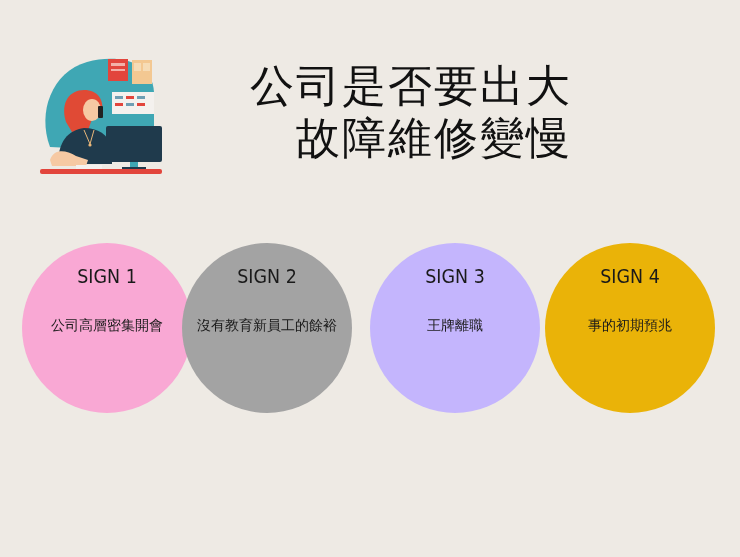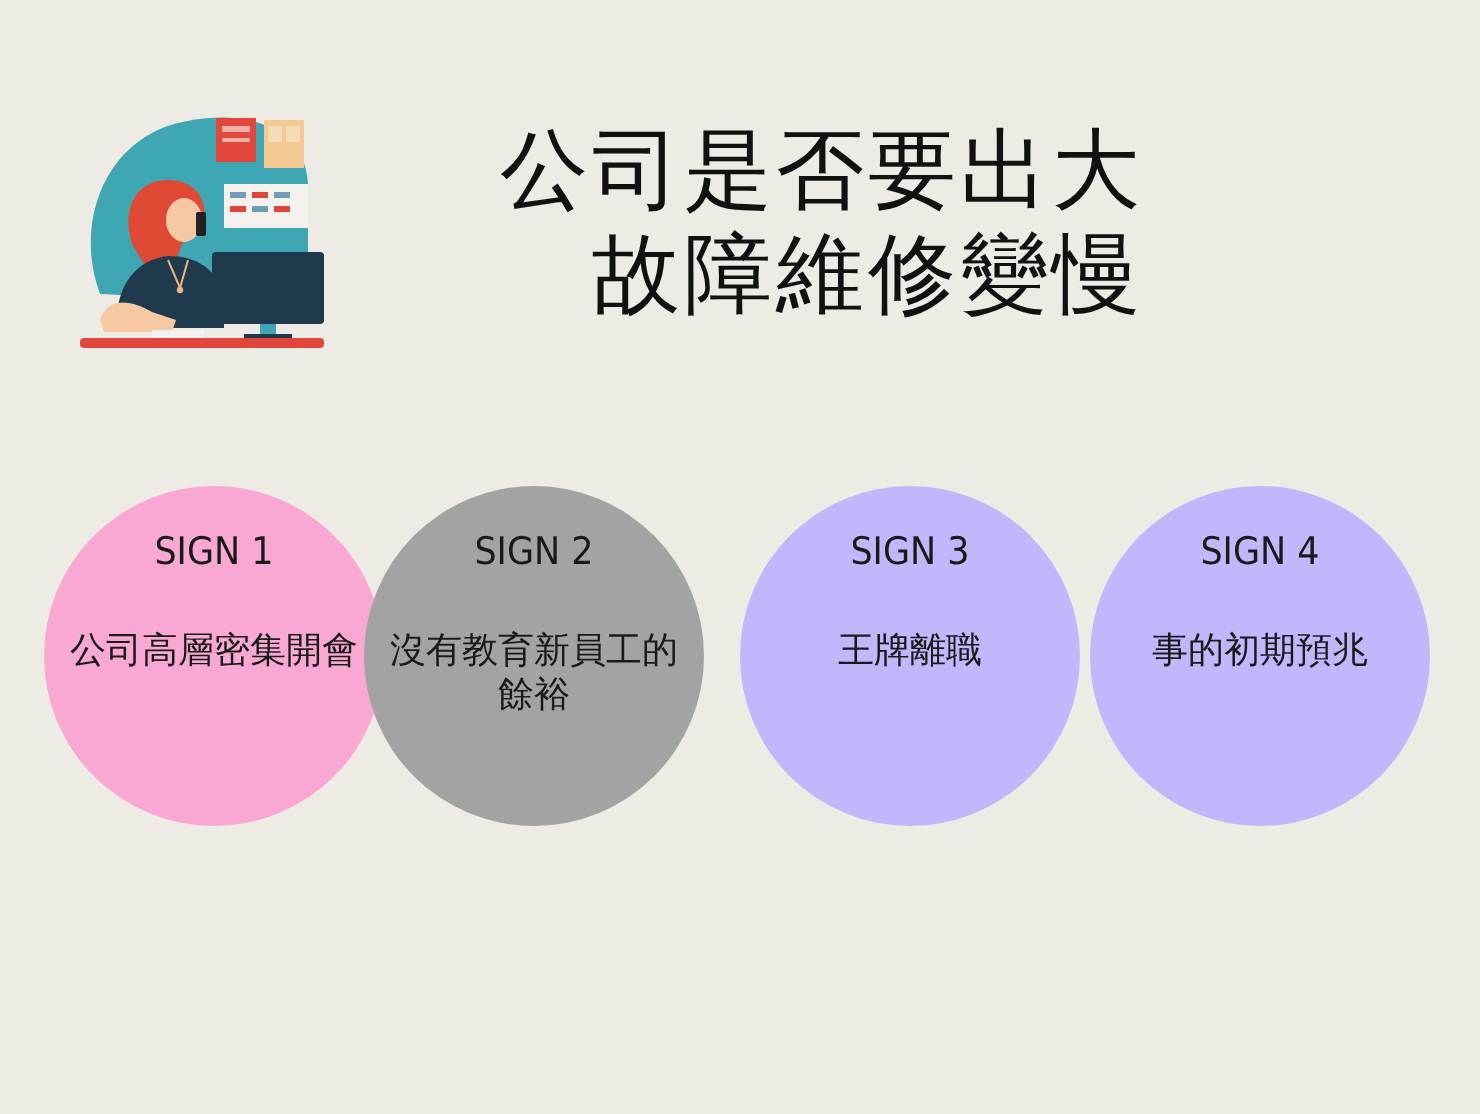--- a/index.html
+++ b/index.html
@@ -21,21 +21,21 @@
     position:absolute; top:243px; width:170px; height:170px; border-radius:50%;
     text-align:center; color:#1a1a1a;
   }
   .sign {
     position:absolute; top:22px; left:0; width:100%;
     font-family:"DejaVu Sans", sans-serif; font-size:19px; letter-spacing:0px;
     transform:scaleX(0.92);
   }
   .desc {
     position:absolute; top:72px; left:8px; right:8px;
-    font-size:18px; line-height:22px;
+    font-size:14px; line-height:22px;font-family:Liberation Mono, monospace;
   }
 </style>
 </head>
 <body>
 
 <div class="illus">
   <svg width="130" height="122" viewBox="0 0 130 122">
 
     <path d="M18 95 C5 60 20 20 55 10 C85 2 120 8 122 40 L122 100 Z" fill="#3fa7b4"></path>
 
@@ -88,16 +88,16 @@
 <div class="circle" style="left:182px;background:#a3a3a3;">
   <div class="sign">SIGN 2</div>
   <div class="desc">沒有教育新員工的餘裕</div>
 </div>
 
 <div class="circle" style="left:370px;background:#c4b5fd;">
   <div class="sign">SIGN 3</div>
   <div class="desc">王牌離職</div>
 </div>
 
-<div class="circle" style="left:545px;background:#c4b5fd;">
+<div class="circle" style="left:545px;background:#eab308;">
   <div class="sign">SIGN 4</div>
   <div class="desc">事的初期預兆</div>
 </div>
 
 </body></html>

